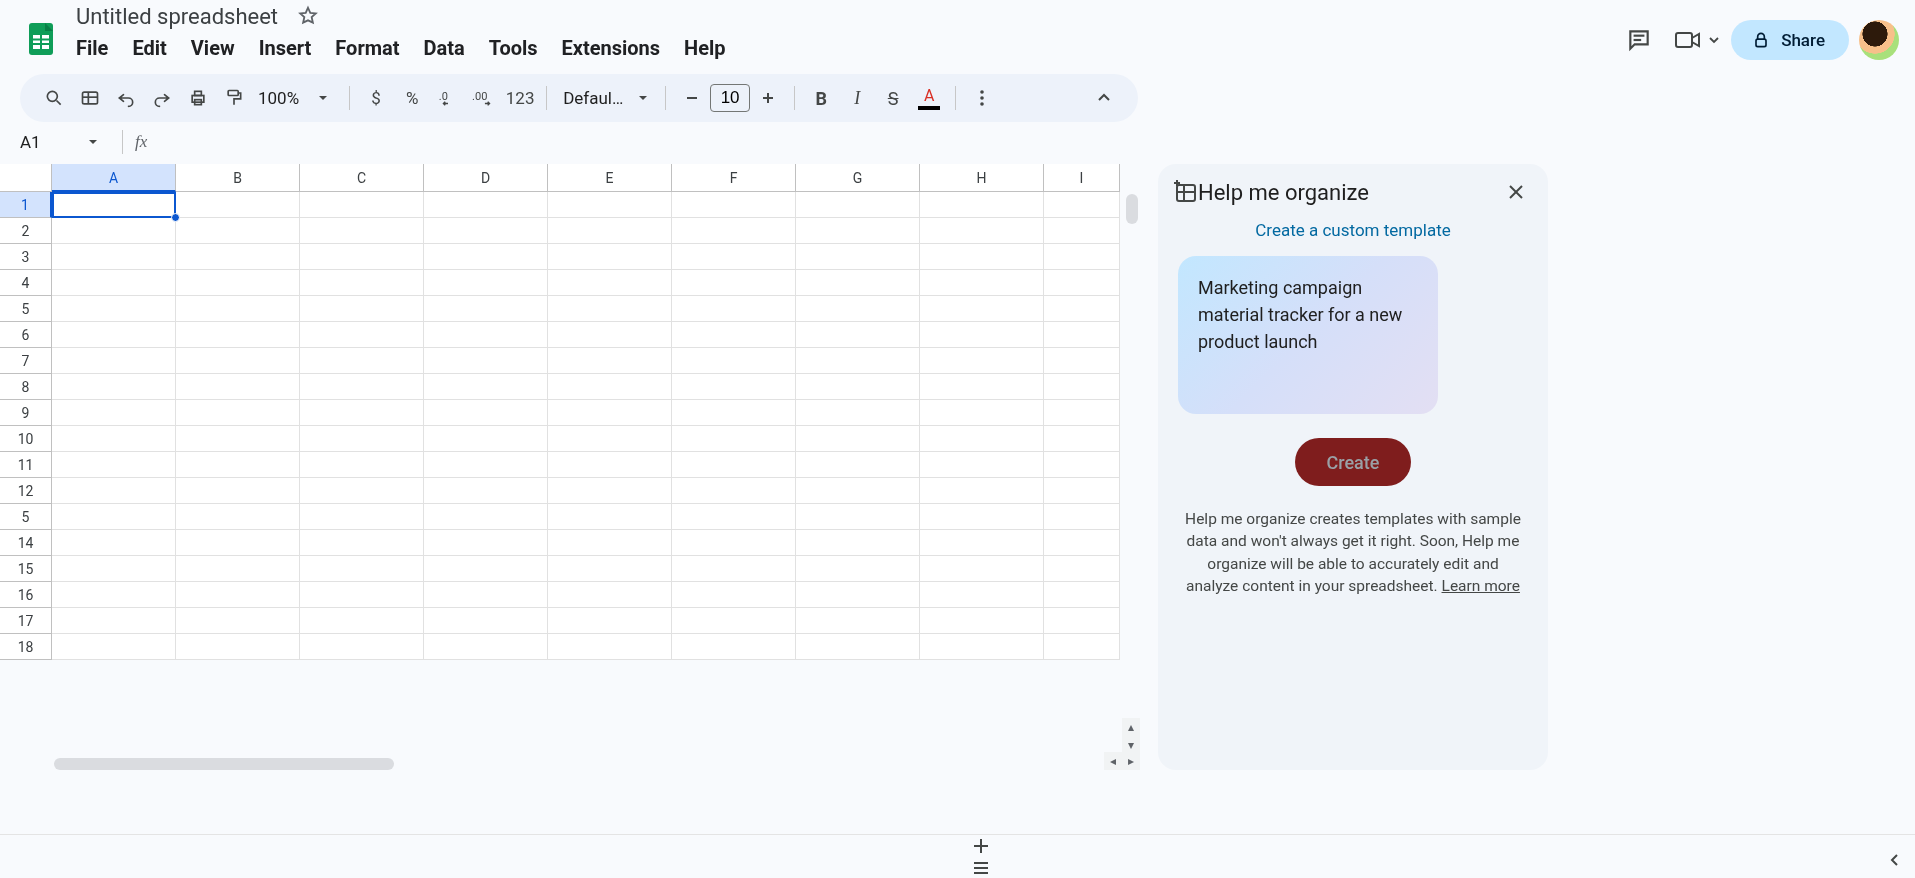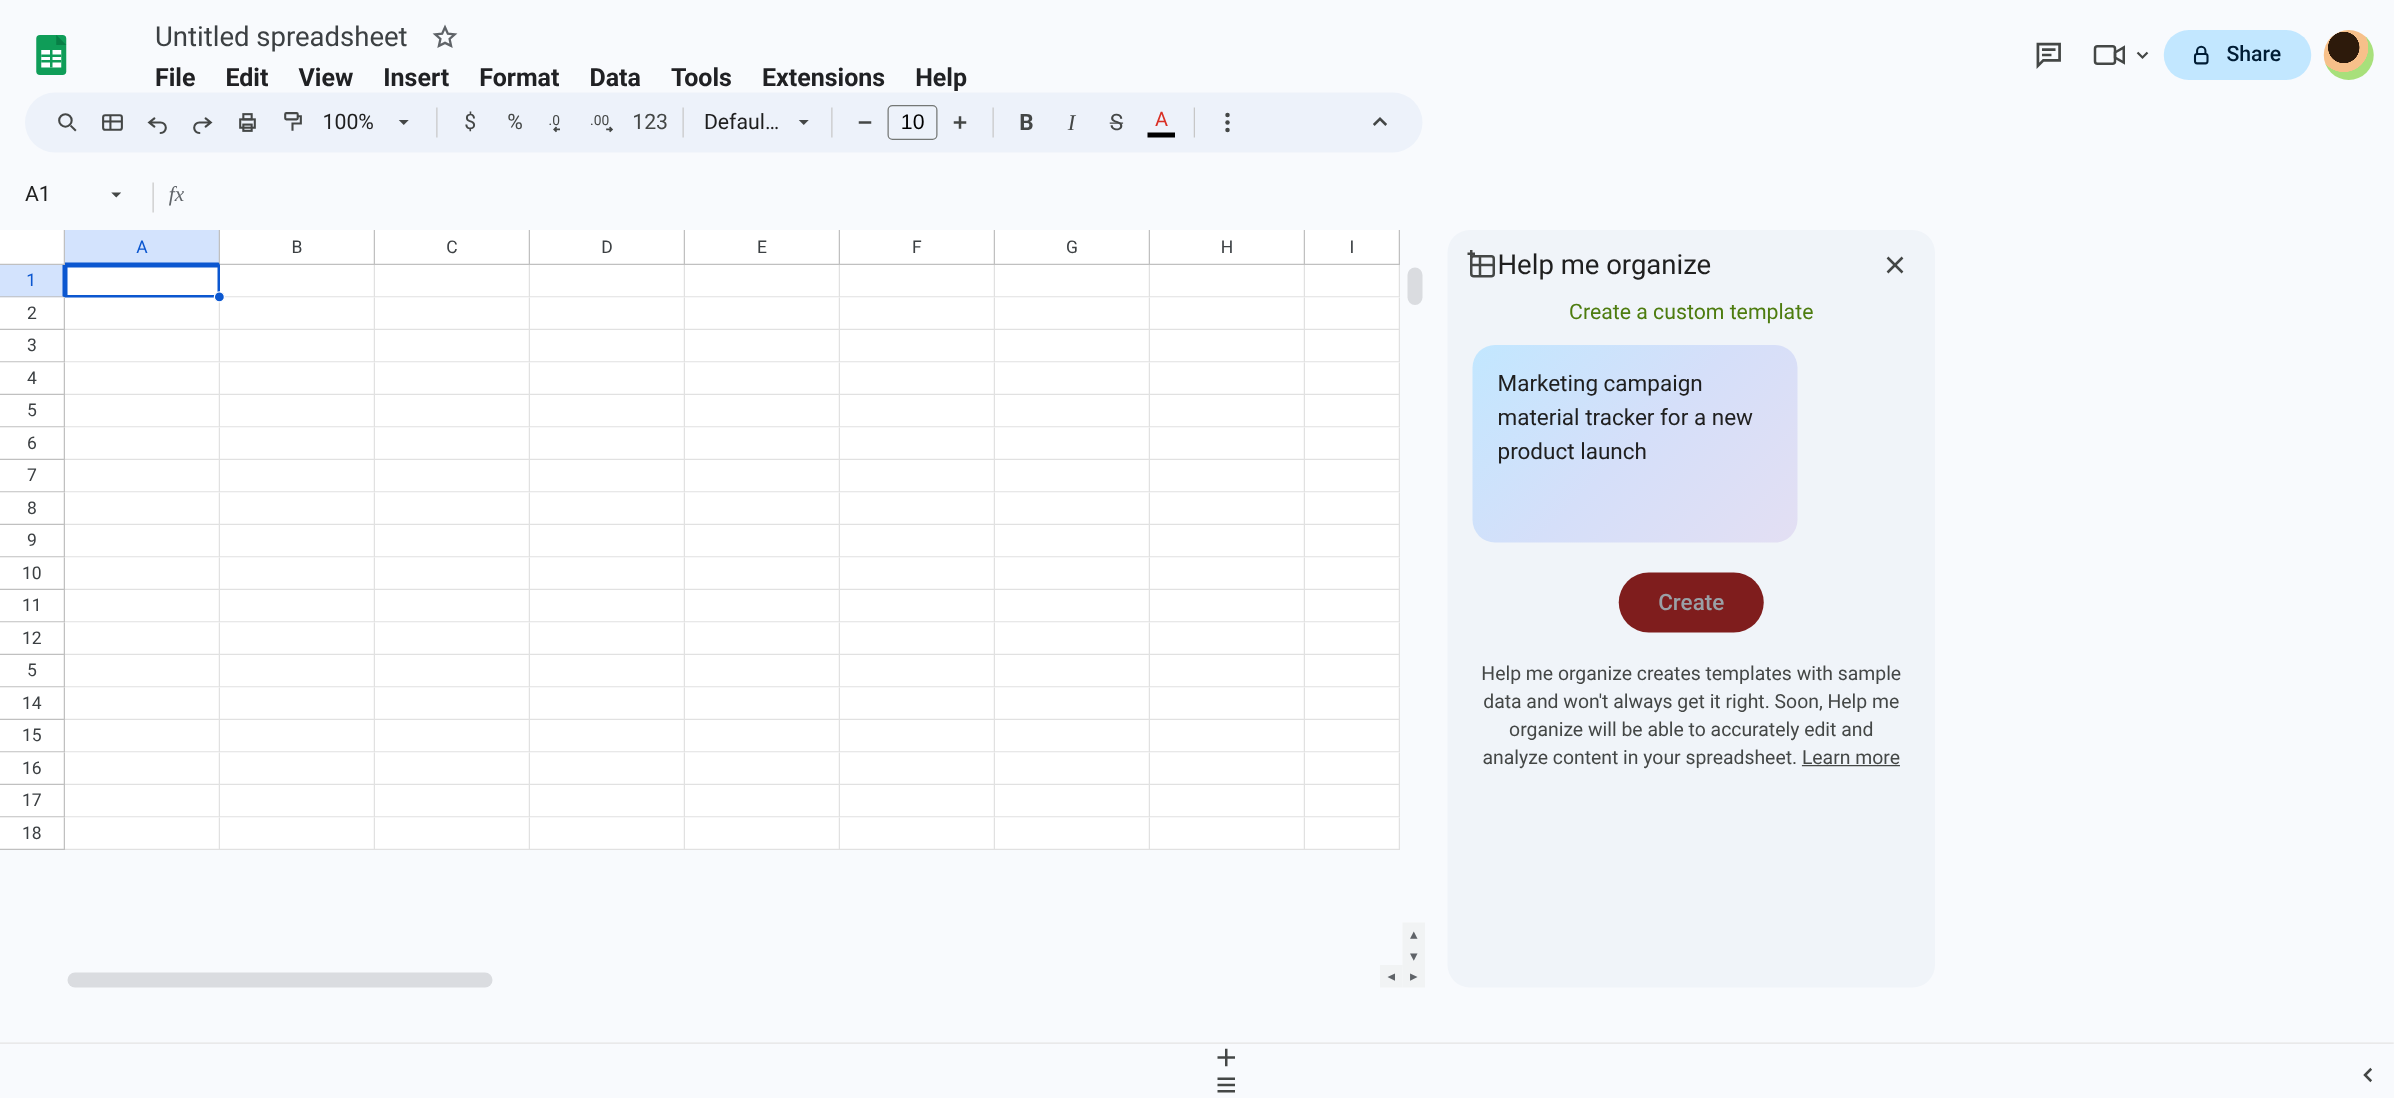--- a/index.html
+++ b/index.html
@@ -7,24 +7,23 @@
     font-family: "Google Sans", Roboto, Arial, sans-serif;
     background: #f8fafd;
     width: 1915px;
     height: 878px;
     overflow: hidden;
     color: #1f1f1f;
   }
 
   .header {
     display: flex;
-    align-items: center;
+    align-items: flex-end;
     height: 64px;
     padding: 24px 16px 0 16px;
-    gap: 48px;
   }
   .logo-wrap { width: 50px; height: 50px; display:flex; align-items:center; justify-content:center;}
   .doc-title-area { display:flex; flex-direction:column; margin-left:4px; flex:0 0 auto; }
   .doc-title-row { display:flex; align-items:center; }
   .doc-title { font-size: 22px; font-weight:400; color:#3c4043; padding:2px 6px; border-radius:4px;}
   .star-btn { width:40px; height:40px; display:flex;align-items:center;justify-content:center;border-radius:50%; margin-left:4px; }
   .menus { display:flex; gap:4px; margin-top:-4px; margin-left:-4px;}
   .menu-item { font-size:20px; color:#202124; padding:4px 10px; border-radius:4px; cursor:pointer;font-weight:bold;}
   .header-spacer { flex:1; }
   .header-actions { display:flex; align-items:center; gap:10px; }
@@ -48,21 +47,21 @@
   .zoom-box { font-size:17px; color:#1f1f1f; padding:0 6px;}
   .font-name { font-size:17px; width:62px; white-space:nowrap; overflow:hidden; text-overflow:ellipsis; }
   .font-select { display:flex; align-items:center; gap:12px; padding:0 8px; }
   .fs-input { width:40px; height:28px; text-align:center; border:1px solid #747775; border-radius:4px; font-size:17px; background:transparent;}
   .format-num { font-size:17px; font-weight:400; }
   .text-color-btn { flex-direction:column; gap:0;}
   .text-color-bar { width:22px; height:4px; background:#000; margin-top:1px;}
   .chevup { margin-left:auto; }
 
   .namebox-row {
-    display:flex; align-items:flex-start; height:32px; margin-top:24px;
+    display:flex; align-items:center; height:32px; margin-top:4px;
     padding-left:8px;
   }
   .name-box { width:106px; display:flex; align-items:center; padding-left:12px; font-size:17px; color:#1f1f1f; gap:46px;}
   .name-box-dd { color:#444746; }
   .fx-divider { width:1px; height:24px; background:#c7c7c7; margin:0 8px;}
   .fx-label { font-style:italic; font-family: "Times New Roman", serif; color:#5f6368; font-size:17px; padding-left:4px;}
   .formula-input { flex:1; height:28px; border:none; background:transparent; font-size:15px; padding-left:8px;}
 
   .split { display:flex; margin-top:6px;}
   .grid-area { width:1140px; position:relative; }
@@ -85,21 +84,21 @@
   .vscroll-indicator{position:absolute; right:2px; top:30px; width:12px; height:30px; background:#dadce0; border-radius:6px;}
   .scroll-arrows-v{position:absolute; right:0; bottom:16px; display:flex; flex-direction:column;}
   .scroll-arrow{width:18px;height:18px;display:flex;align-items:center;justify-content:center;color:#5f6368;font-size:12px;background:#f1f3f4;}
   .hscroll{ position:absolute; bottom:0; left:54px; height:12px; width:340px; background:#dadce0; border-radius:6px;}
   .scroll-arrows-h{position:absolute;right:0;bottom:0;display:flex;}
 
   
   .sp-header{display:flex;align-items:center;padding:10px 14px 6px 14px; }
   .sp-title{font-size:22px; color:#1f1f1f;}
   .sp-close{margin-left:auto;width:36px;height:36px;display:flex;align-items:center;justify-content:center;border-radius:50%;}
-  .sp-subtitle{ text-align:center; font-size:17px; color:#4d7c0f; margin-top:4px;}
+  .sp-subtitle{ text-align:center; font-size:17px; color:#0369a1; margin-top:4px;}
   .sp-textarea{
     margin:16px 20px 0 20px; height:158px;
     background:linear-gradient(135deg,#c2e7ff 0%, #d5dff9 50%, #e3dff3 100%);
     border-radius:18px; padding:18px 20px; font-size:18px; color:#1f1f1f; line-height:1.5;
     border:none; resize:none; font-family:inherit;
   }
   .sp-create{
     margin:20px auto 0 auto; width:116px; height:48px; display:flex; align-items:center; justify-content:center;
     background:#7f1d1d; color:#9aa0a6; font-size:18px; border-radius:30px; font-weight:500;
   }

